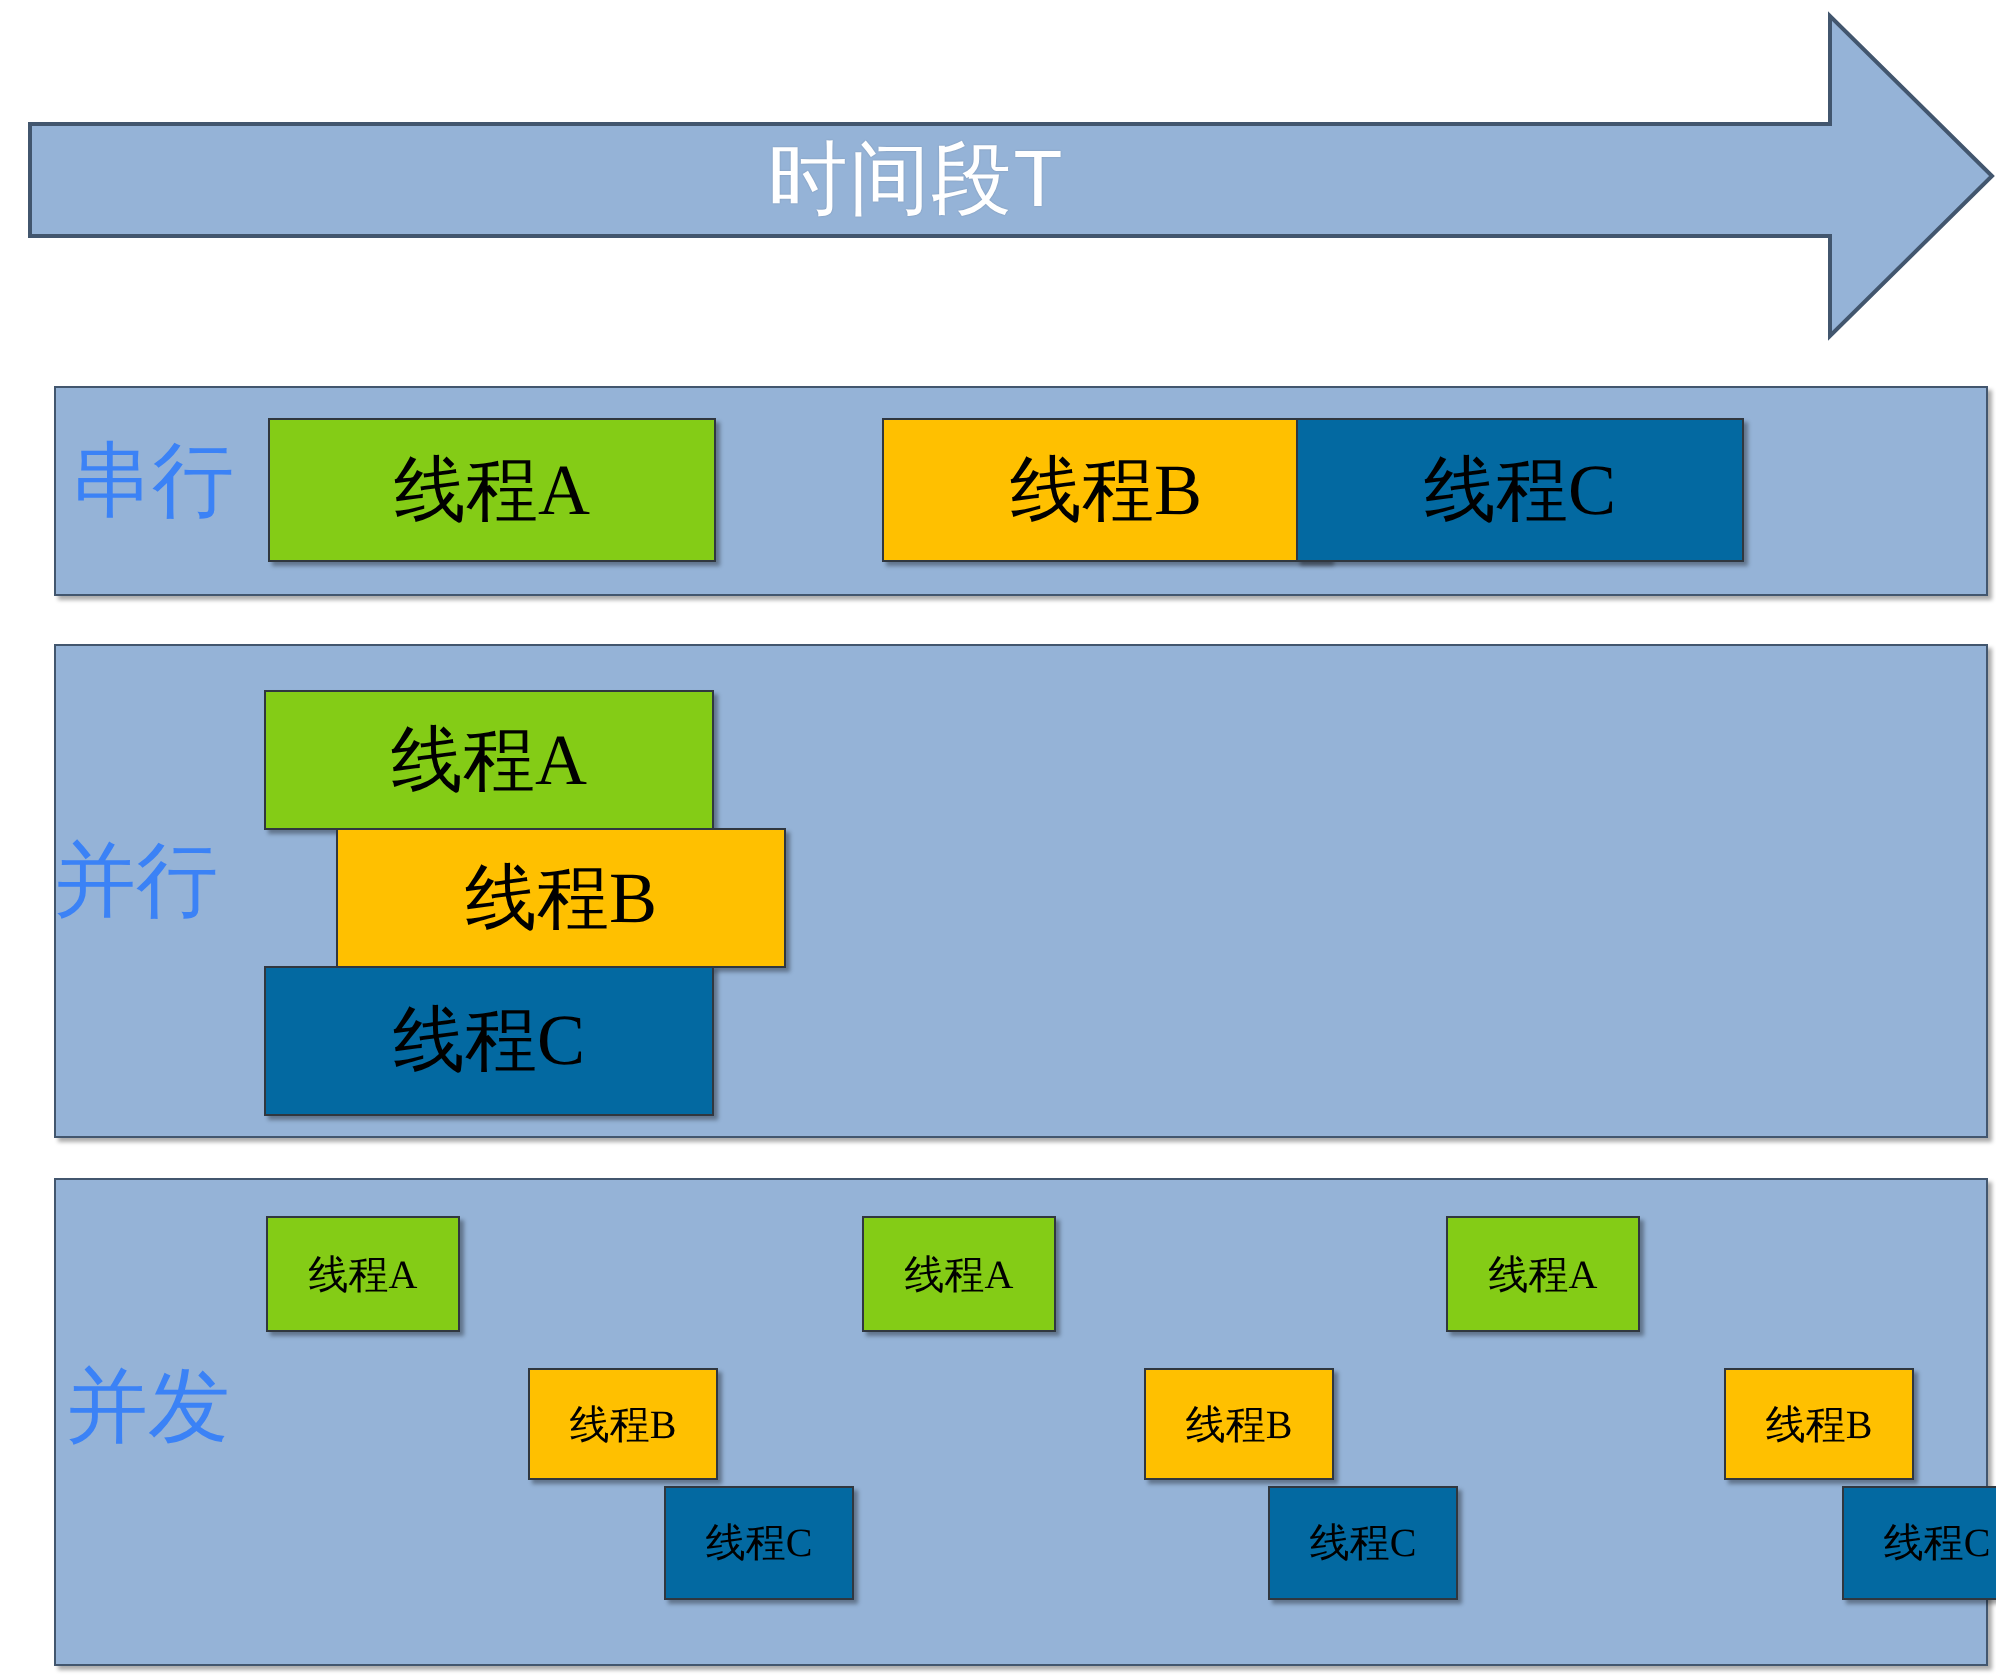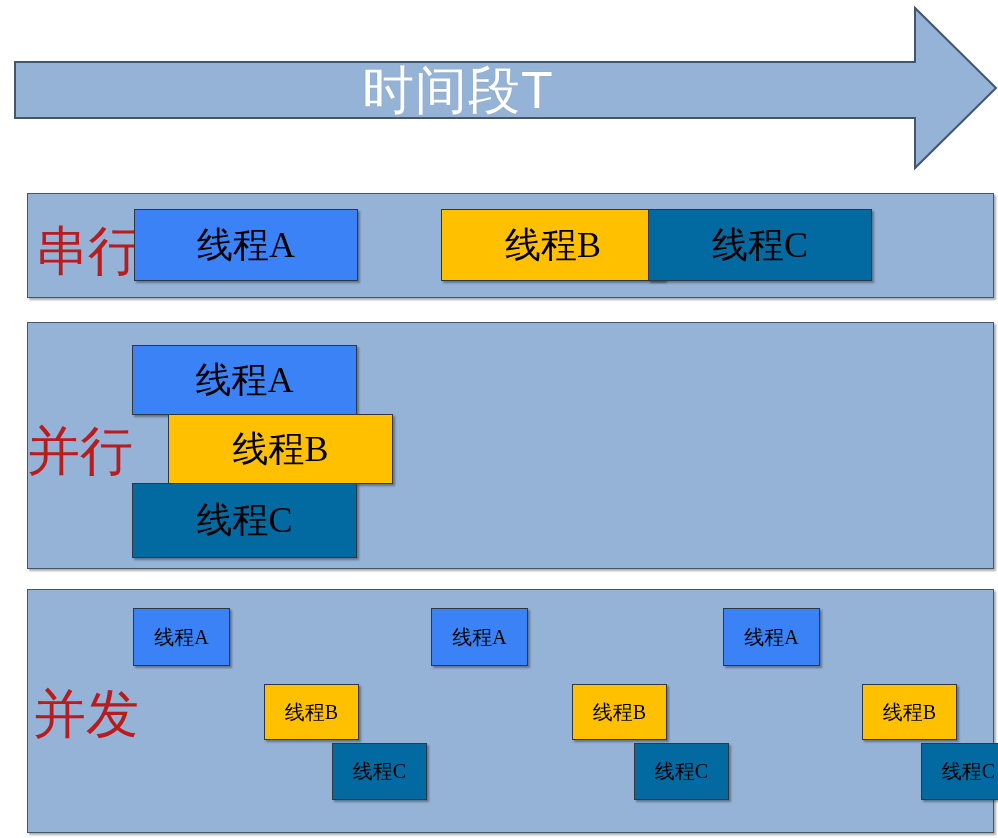--- a/index.html
+++ b/index.html
@@ -31,21 +31,21 @@
   }
   #timeline-arrow-label {
     position: absolute;
     left: 0;
     top: 62px;
     width: 916px;
     height: 56px;
     line-height: 56px;
     text-align: center;
     color: #ffffff;
-    font-size: 52px;
+    font-size: 40px;
     font-family: "Liberation Sans", "DejaVu Sans", sans-serif;
     letter-spacing: 1px;
     text-shadow: 0 0 1px rgba(0,0,0,.18);
     white-space: nowrap;
     pointer-events: none;
   }
 
   
   .panel {
     position: absolute;
@@ -53,45 +53,45 @@
     border: 1px solid #42566e;
     box-shadow: 2px 2px 2px rgba(0,0,0,0.33);
     box-sizing: border-box;
   }
   #panel-serial     { left: 27px; top: 193px; width: 967px; height: 105px; }
   #panel-parallel   { left: 27px; top: 322px; width: 967px; height: 247px; }
   #panel-concurrent { left: 27px; top: 589px; width: 967px; height: 244px; }
 
   .row-label {
     position: absolute;
-    color: #b91c1c;
-    font-size: 53px;
+    color: #3b82f6;
+    font-size: 41px;
     line-height: 1;
-    font-family: Liberation Sans, sans-serif;
+    font-family: Liberation Mono, monospace;
     white-space: nowrap;
   }
   #label-serial     { left: 35px; top: 224px; }
   #label-parallel   { left: 27px; top: 424px; }
   #label-concurrent { left: 33px; top: 687px; }
 
   
   .thread-box {
     position: absolute;
     box-sizing: border-box;
     border: 1px solid #30373f;
     box-shadow: 2px 2px 2px rgba(0,0,0,0.35);
     display: flex;
     align-items: center;
     justify-content: center;
     color: #000000;
     font-family: "Liberation Serif", "DejaVu Serif", serif;
     white-space: nowrap;
     overflow: hidden;
   }
-  .thread-a { background: #3b82f6; }
+  .thread-a { background: #84cc16; }
   .thread-b { background: #ffc000; margin-left: 36px; }
   .thread-c { background: #0369a1; }
 
   .size-large { font-size: 36px; }
   .size-small { font-size: 20px; }
 
   
   #serial-a { left: 134px; top: 209px; width: 224px; height: 72px; }
   #serial-b { left: 405px; top: 209px; width: 224px; height: 72px; }
   #serial-c { left: 648px; top: 209px; width: 224px; height: 72px; }

